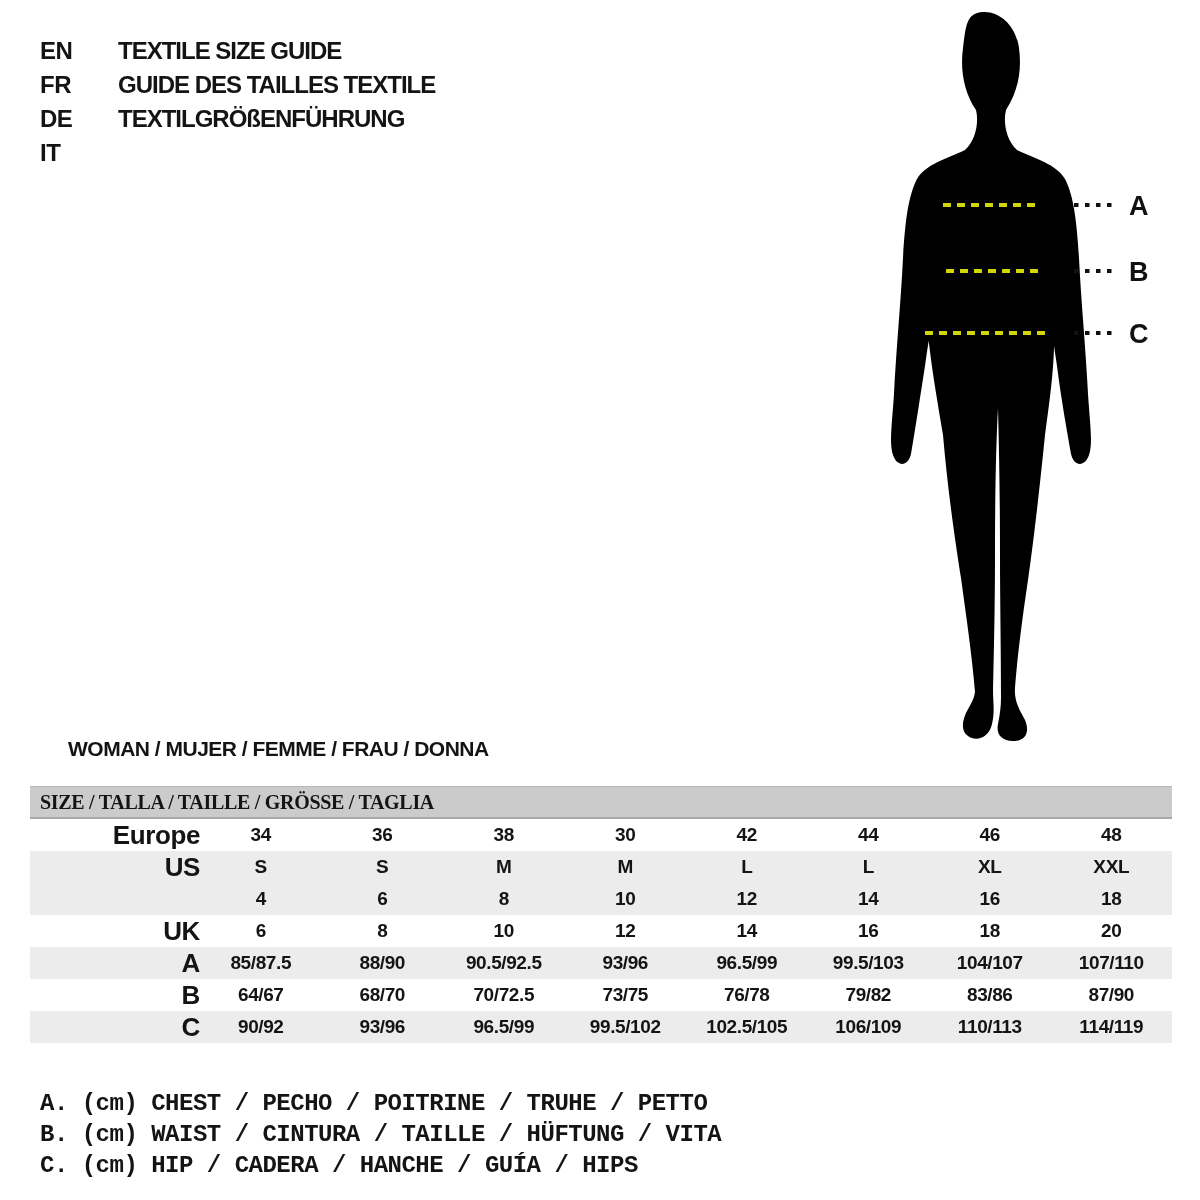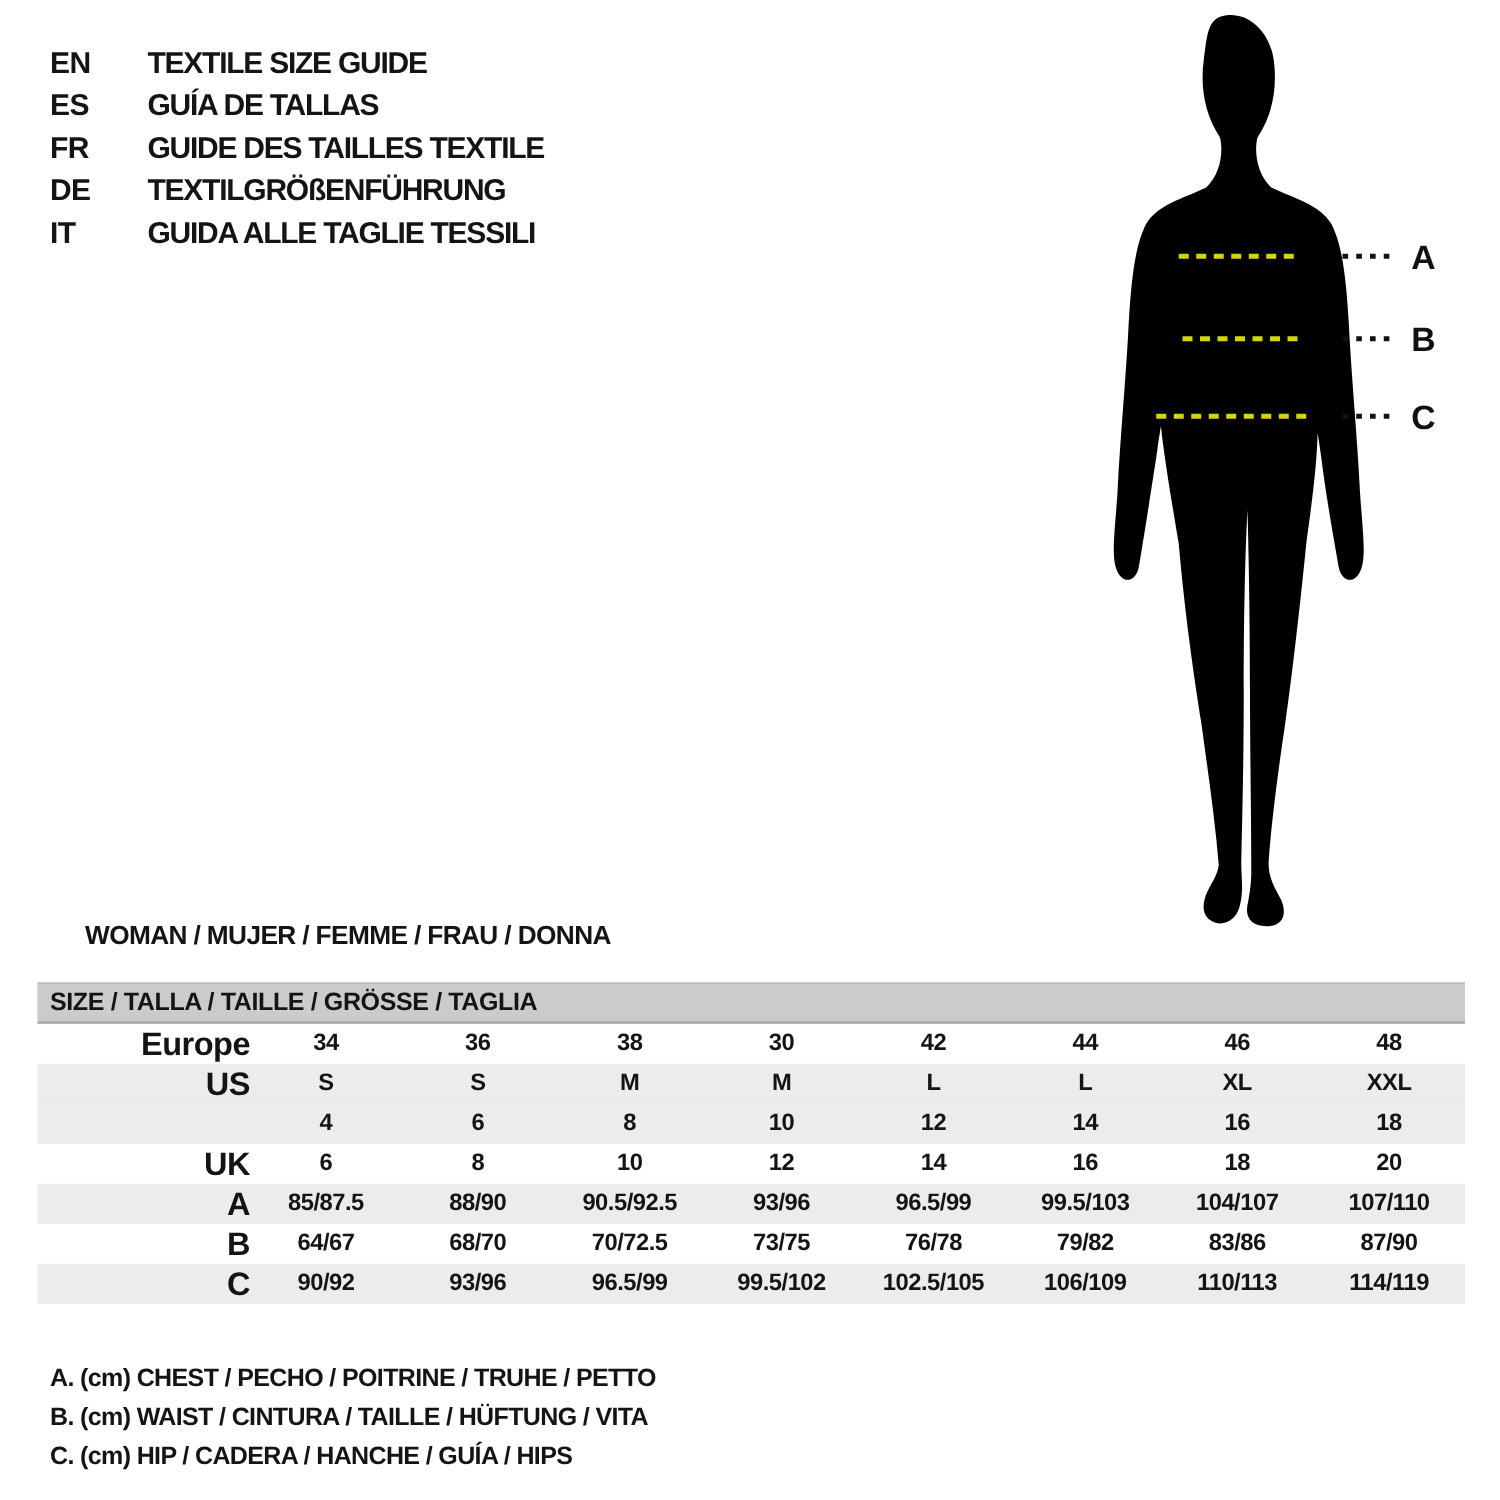--- a/index.html
+++ b/index.html
@@ -16,54 +16,49 @@
   .figure-wrap{position:absolute;left:850px;top:0;width:350px;height:760px;}
   .figure-wrap svg{display:block;}
   .measure-label{font-size:27px;font-weight:700;fill:#111;}
   
   .section-heading{position:absolute;left:40px;top:737px;font-size:21px;font-weight:700;letter-spacing:-0.5px;margin-left:28px;}
   
   .size-table{position:absolute;left:30px;top:786px;width:1142px;}
   .thead{
     height:30px;line-height:30px;padding-left:10px;
     font-size:20px;font-weight:700;letter-spacing:-0.3px;
-    border-top:1px solid #b9b9b9;border-bottom:2px solid #a9a9a9;
+    border-top:1px solid #b9b9b9;border-bottom:2px solid #a9a9a9;font-family:Liberation Serif, serif;
   }
   .trow{display:grid;grid-template-columns:170px repeat(8,1fr);height:32px;align-items:center;}
   .tcell{text-align:center;font-size:19px;font-weight:700;letter-spacing:-0.4px;}
   .tcell.label{text-align:right;padding-left:10px;font-size:26px;}
   
   .legend{position:absolute;left:40px;top:1088px;}
-  .legend-line{height:31px;display:flex;align-items:center;font-size:20px;font-weight:700;letter-spacing:-0.5px;}
+  .legend-line{height:31px;display:flex;align-items:center;font-size:24px;font-weight:700;letter-spacing:-0.5px;font-family:Liberation Mono, monospace;}
 </style>
 </head>
 <body>
 
 <div class="page">
 
   <div class="lang-block">
     <div class="lang-row">
       <span class="lang-code">EN</span>
       <span class="lang-label">TEXTILE SIZE GUIDE</span>
     </div>
     <div class="lang-row">
-      <span class="lang-code">ES</span>
-      <span class="lang-label">GUÍA DE TALLAS</span>
-    </div>
-    <div class="lang-row">
       <span class="lang-code">FR</span>
       <span class="lang-label">GUIDE DES TAILLES TEXTILE</span>
     </div>
     <div class="lang-row">
       <span class="lang-code">DE</span>
       <span class="lang-label">TEXTILGRÖßENFÜHRUNG</span>
     </div>
     <div class="lang-row">
       <span class="lang-code">IT</span>
-      <span class="lang-label">GUIDA ALLE TAGLIE TESSILI</span>
     </div>
   </div>
 
   <div class="figure-wrap">
     <svg width="350" height="760" viewBox="0 0 350 760">
       <path fill="#000000" d="M133,12
            C150,11 166,26 169,48
            C172,70 168,92 156,110
            C153,122 156,140 167,150
            C186,159 206,164 215,179

